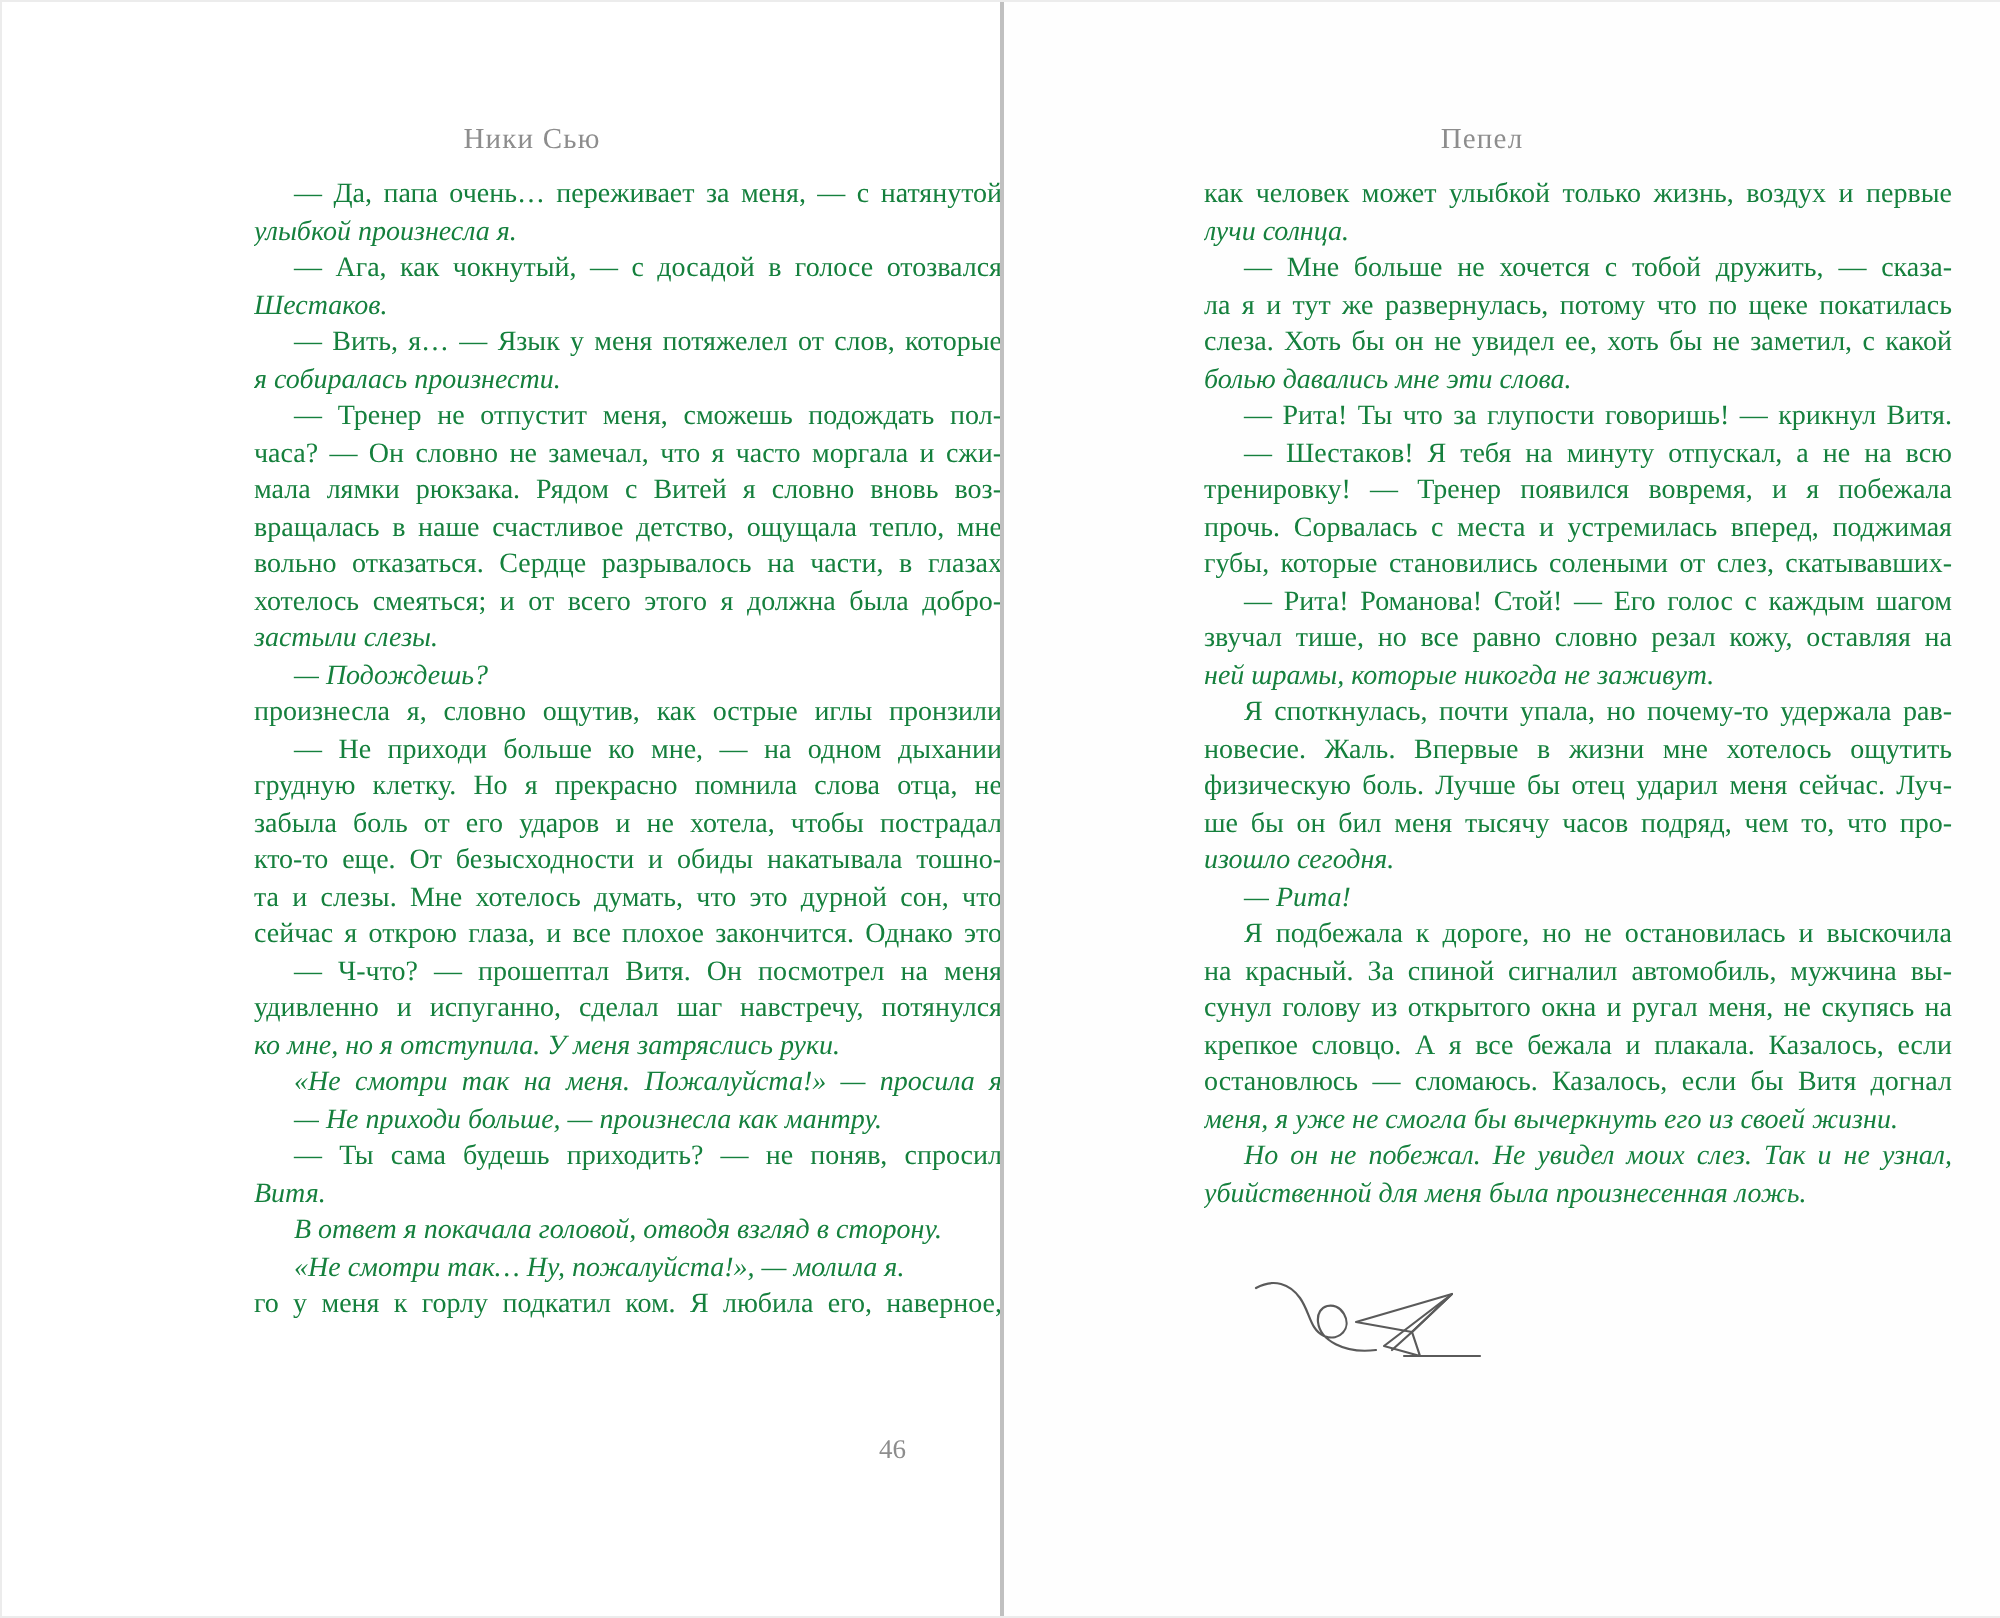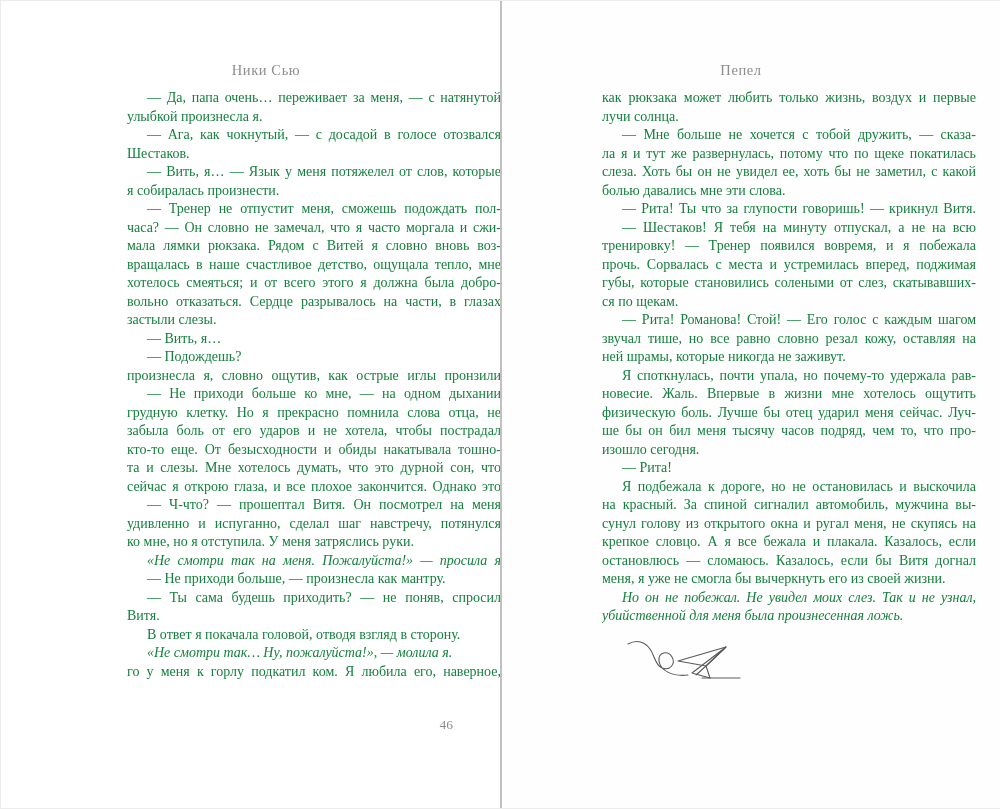--- a/index.html
+++ b/index.html
@@ -37,21 +37,21 @@
   }
   .page.left  .text-block { left: 78px; }
   .page.right .text-block { left: 52px; }
   .line {
     height: 18.5px; line-height: 18.5px;
     overflow: hidden;
     text-align: justify;
     text-align-last: justify;
     hyphens: none;
   }
-  .line.end    { text-align-last: left; }
+  .line.end    { text-align-last: left; font-style: italic; }
   .line.indent { text-indent: 20px; }
   .line.italic { font-style: italic; }
   .page-number {
     position: absolute; top: 716px; left: 78px; width: 374px;
     text-align: right; color: #8d8d8d; font-size: 13.5px;
   }
   .illustration {
     position: absolute; top: 634px; left: 120px; 
     width: 125px; height: 50px;
   }
@@ -68,24 +68,23 @@
         <div class="line indent">— Да, папа очень… переживает за меня, — с натянутой</div>
         <div class="line end">улыбкой произнесла я.</div>
         <div class="line indent">— Ага, как чокнутый, — с досадой в голосе отозвался</div>
         <div class="line end">Шестаков.</div>
         <div class="line indent">— Вить, я… — Язык у меня потяжелел от слов, которые</div>
         <div class="line end">я собиралась произнести.</div>
         <div class="line indent">— Тренер не отпустит меня, сможешь подождать пол-</div>
         <div class="line">часа? — Он словно не замечал, что я часто моргала и сжи-</div>
         <div class="line">мала лямки рюкзака. Рядом с Витей я словно вновь воз-</div>
         <div class="line">вращалась в наше счастливое детство, ощущала тепло, мне</div>
+        <div class="line">вольно отказаться. Сердце разрывалось на части, в глазах</div>
         <div class="line">хотелось смеяться; и от всего этого я должна была добро-</div>
-        <div class="line">вольно отказаться. Сердце разрывалось на части, в глазах</div>
         <div class="line end">застыли слезы.</div>
-        <div class="line indent end">— Вить, я…</div>
         <div class="line indent end">— Подождешь?</div>
         <div class="line">произнесла я, словно ощутив, как острые иглы пронзили</div>
         <div class="line indent">— Не приходи больше ко мне, — на одном дыхании</div>
         <div class="line">грудную клетку. Но я прекрасно помнила слова отца, не</div>
         <div class="line">забыла боль от его ударов и не хотела, чтобы пострадал</div>
         <div class="line">кто-то еще. От безысходности и обиды накатывала тошно-</div>
         <div class="line">та и слезы. Мне хотелось думать, что это дурной сон, что</div>
         <div class="line">сейчас я открою глаза, и все плохое закончится. Однако это</div>
         <div class="line indent">— Ч-что? — прошептал Витя. Он посмотрел на меня</div>
         <div class="line">удивленно и испуганно, сделал шаг навстречу, потянулся</div>
@@ -99,32 +98,31 @@
         <div class="line">го у меня к горлу подкатил ком. Я любила его, наверное,</div>
       </div>
     <div class="page-number">46</div>
   </div>
 
   <div class="gutter"></div>
 
   <div class="page right">
     <div class="running-head">Пепел</div>
     <div class="text-block">
-        <div class="line">как рюкзака может любить только жизнь, воздух и первые</div>
+        <div class="line">как человек может улыбкой только жизнь, воздух и первые</div>
         <div class="line end">лучи солнца.</div>
         <div class="line indent">— Мне больше не хочется с тобой дружить, — сказа-</div>
         <div class="line">ла я и тут же развернулась, потому что по щеке покатилась</div>
         <div class="line">слеза. Хоть бы он не увидел ее, хоть бы не заметил, с какой</div>
         <div class="line end">болью давались мне эти слова.</div>
         <div class="line indent">— Рита! Ты что за глупости говоришь! — крикнул Витя.</div>
         <div class="line indent">— Шестаков! Я тебя на минуту отпускал, а не на всю</div>
         <div class="line">тренировку! — Тренер появился вовремя, и я побежала</div>
         <div class="line">прочь. Сорвалась с места и устремилась вперед, поджимая</div>
         <div class="line">губы, которые становились солеными от слез, скатывавших-</div>
-        <div class="line end">ся по щекам.</div>
         <div class="line indent">— Рита! Романова! Стой! — Его голос с каждым шагом</div>
         <div class="line">звучал тише, но все равно словно резал кожу, оставляя на</div>
         <div class="line end">ней шрамы, которые никогда не заживут.</div>
         <div class="line indent">Я споткнулась, почти упала, но почему-то удержала рав-</div>
         <div class="line">новесие. Жаль. Впервые в жизни мне хотелось ощутить</div>
         <div class="line">физическую боль. Лучше бы отец ударил меня сейчас. Луч-</div>
         <div class="line">ше бы он бил меня тысячу часов подряд, чем то, что про-</div>
         <div class="line end">изошло сегодня.</div>
         <div class="line indent end">— Рита!</div>
         <div class="line indent">Я подбежала к дороге, но не остановилась и выскочила</div>

